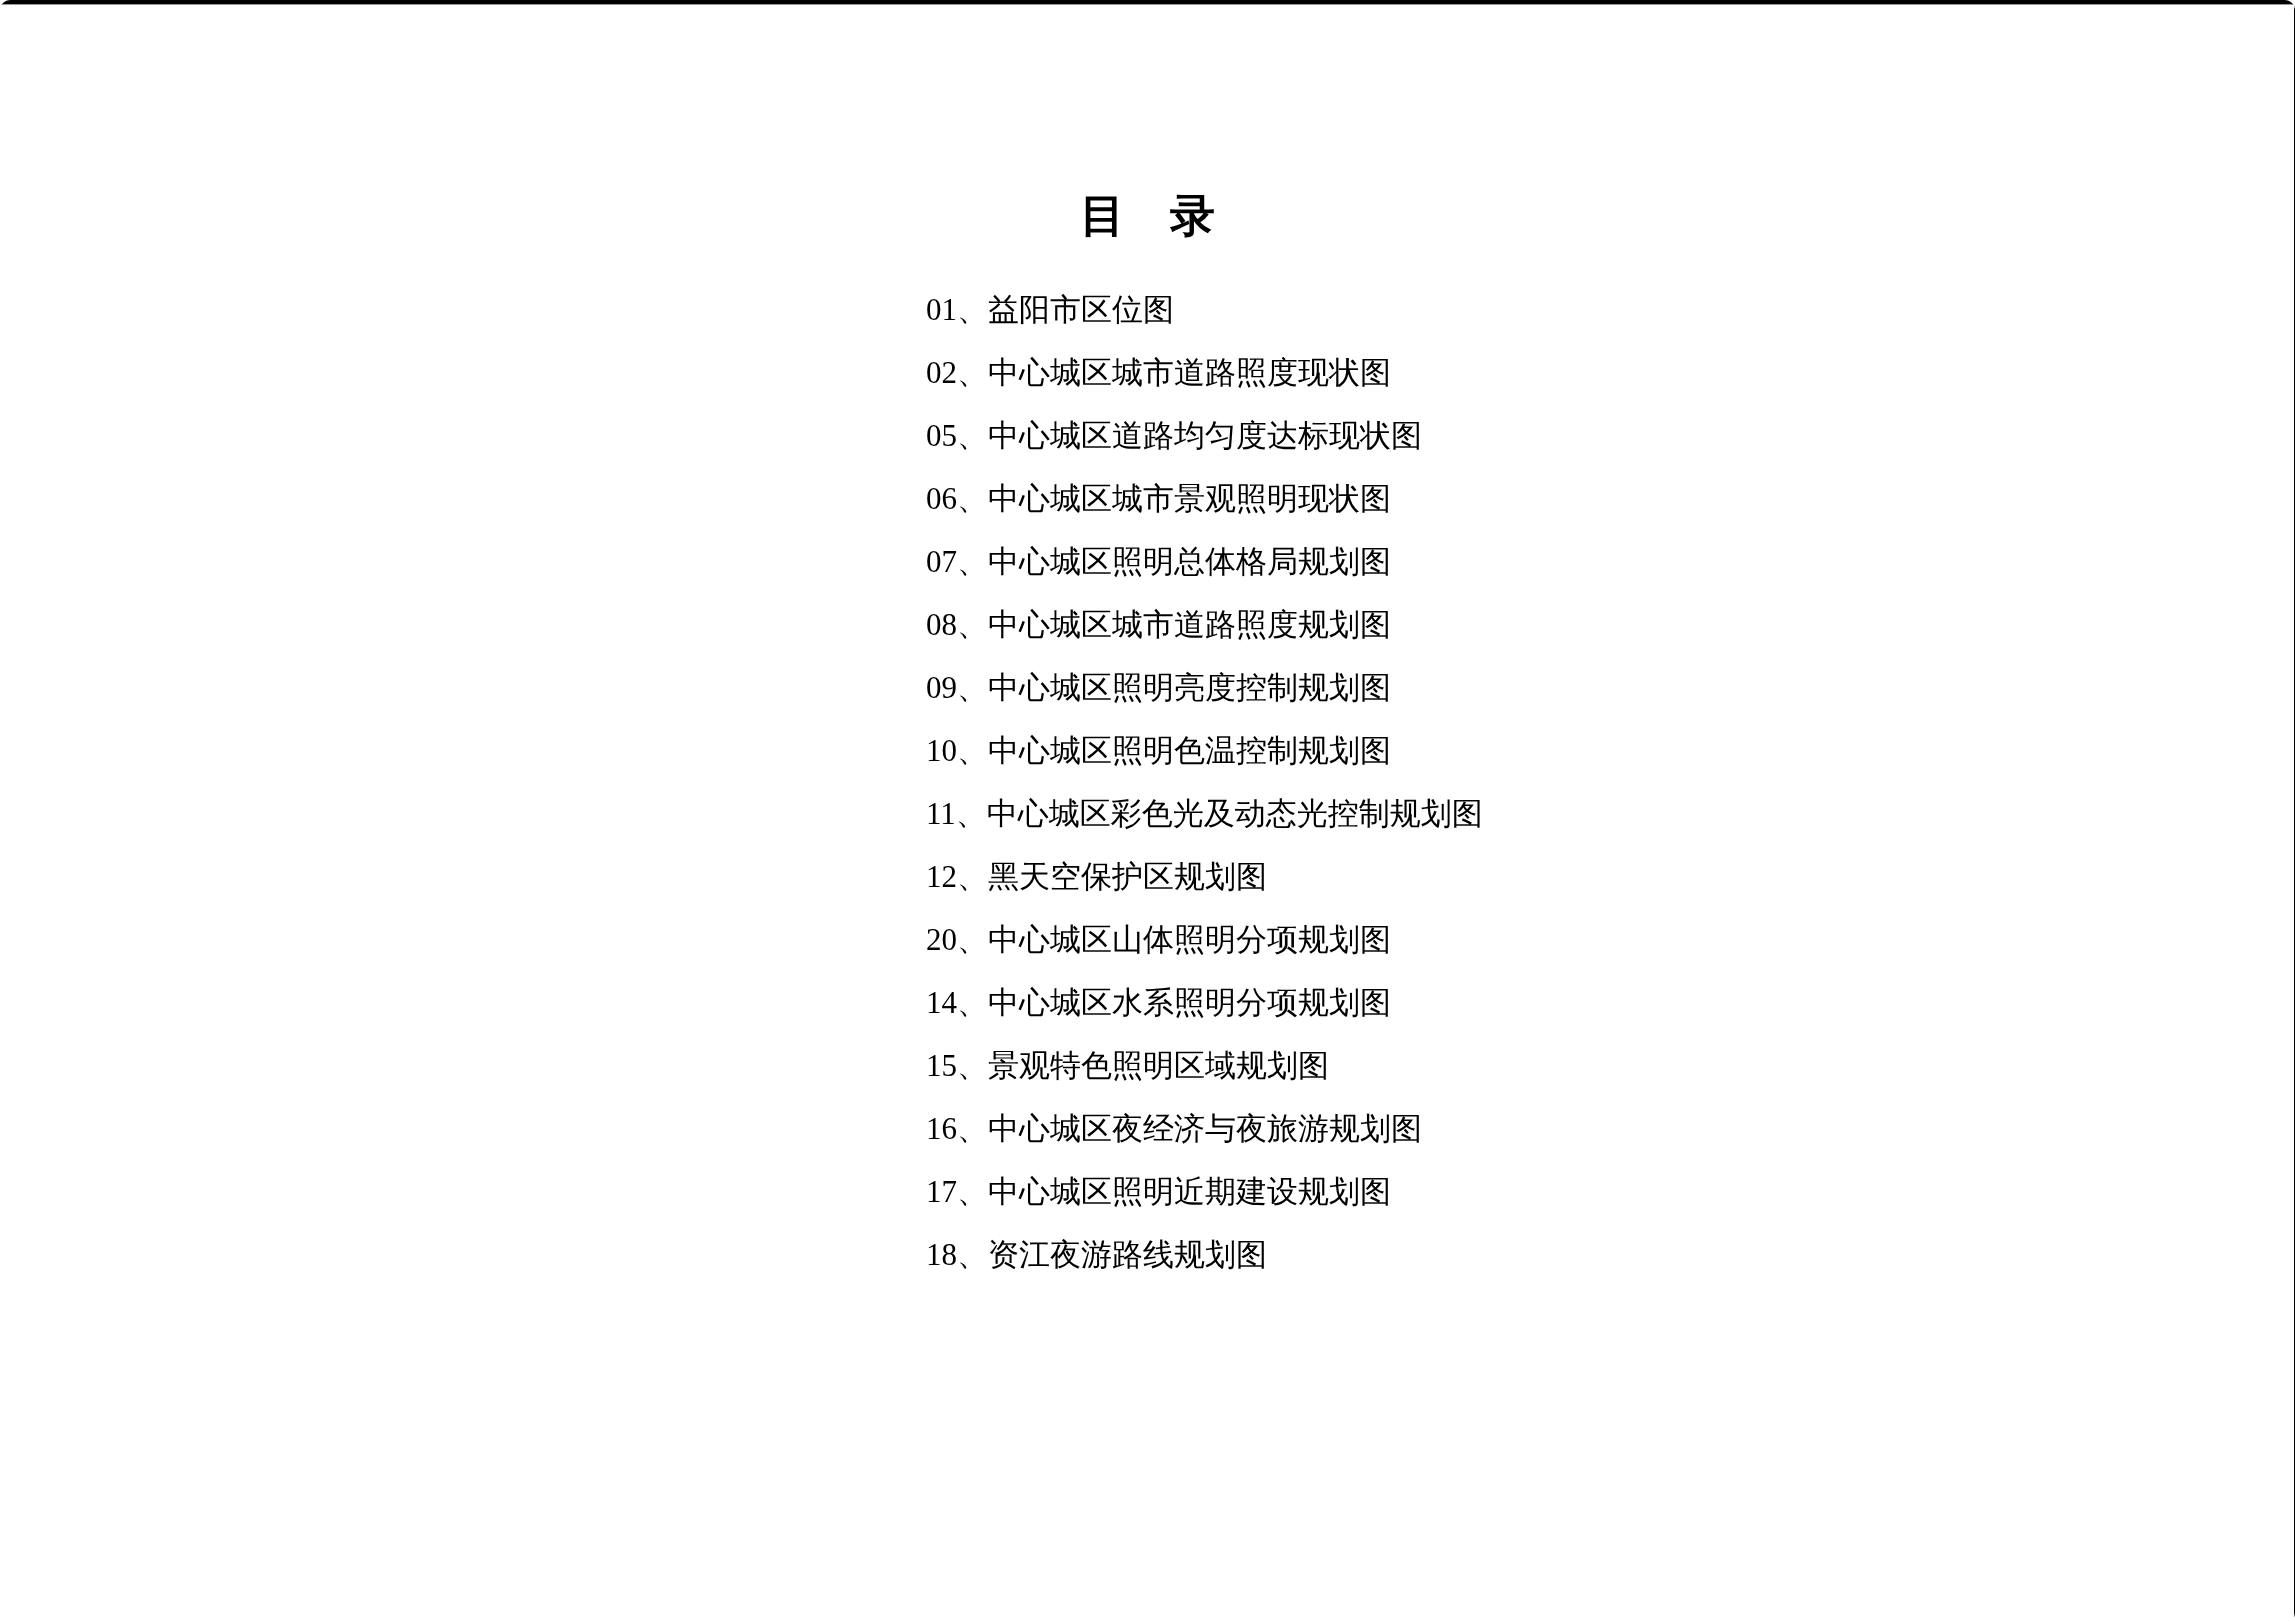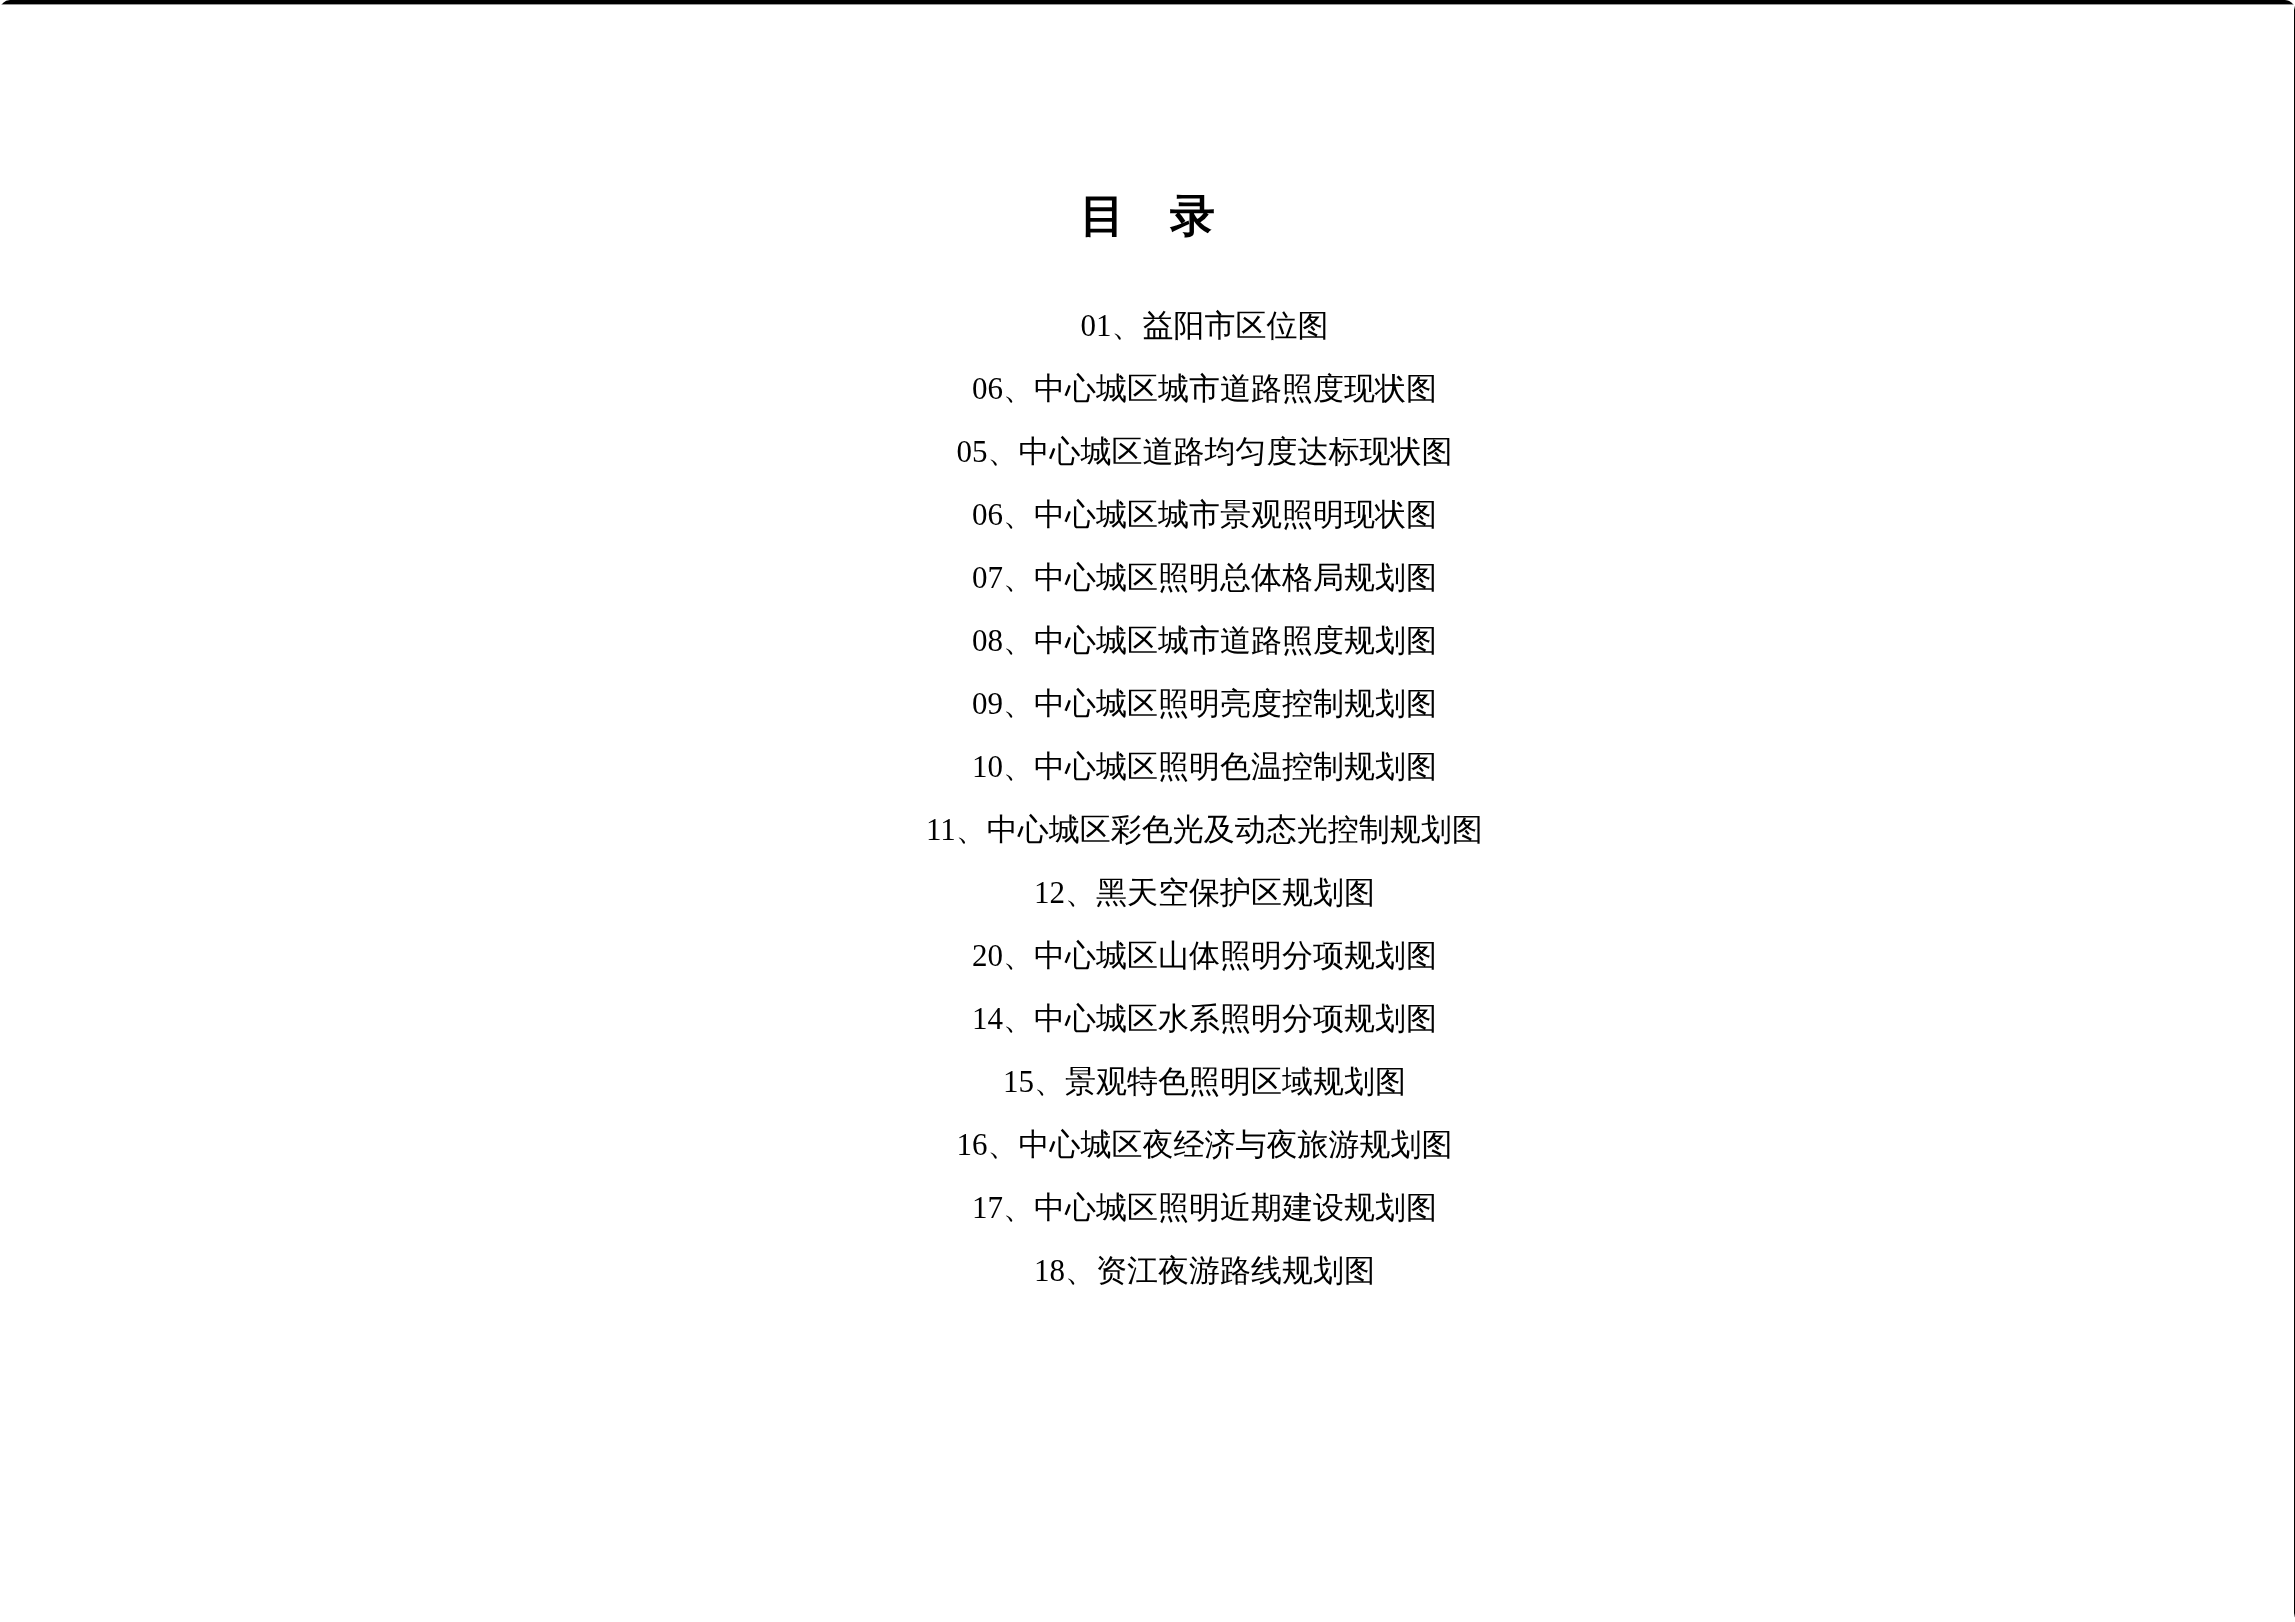--- a/index.html
+++ b/index.html
@@ -44,42 +44,41 @@
     font-family: "Liberation Sans", "DejaVu Sans", sans-serif;
     font-weight: bold;
     font-size: 45px;
     line-height: 46px;
     color: #000000;
     white-space: pre;
   }
   .toc-list {
     position: absolute;
     left: 926px;
-    top: 294px;
-    text-align: center;
+    top: 278px;
   }
   .toc-item {
     height: 63px;
     line-height: 63px;
     font-size: 31px;
     color: #000000;
     white-space: nowrap;
     font-family: "Liberation Serif", "DejaVu Serif", serif;
   }
 </style>
 </head>
 <body>
 
 <div class="page">
   <div class="top-bar"></div>
   <div class="right-line"></div>
   <h1 class="doc-title">目　录</h1>
   <div class="toc-list" id="toc-list">
       <div class="toc-item">01、益阳市区位图</div>
-      <div class="toc-item">06、中心城区城市道路照度现状图</div>
+      <div class="toc-item">02、中心城区城市道路照度现状图</div>
       <div class="toc-item">05、中心城区道路均匀度达标现状图</div>
       <div class="toc-item">06、中心城区城市景观照明现状图</div>
       <div class="toc-item">07、中心城区照明总体格局规划图</div>
       <div class="toc-item">08、中心城区城市道路照度规划图</div>
       <div class="toc-item">09、中心城区照明亮度控制规划图</div>
       <div class="toc-item">10、中心城区照明色温控制规划图</div>
       <div class="toc-item">11、中心城区彩色光及动态光控制规划图</div>
       <div class="toc-item">12、黑天空保护区规划图</div>
       <div class="toc-item">20、中心城区山体照明分项规划图</div>
       <div class="toc-item">14、中心城区水系照明分项规划图</div>

